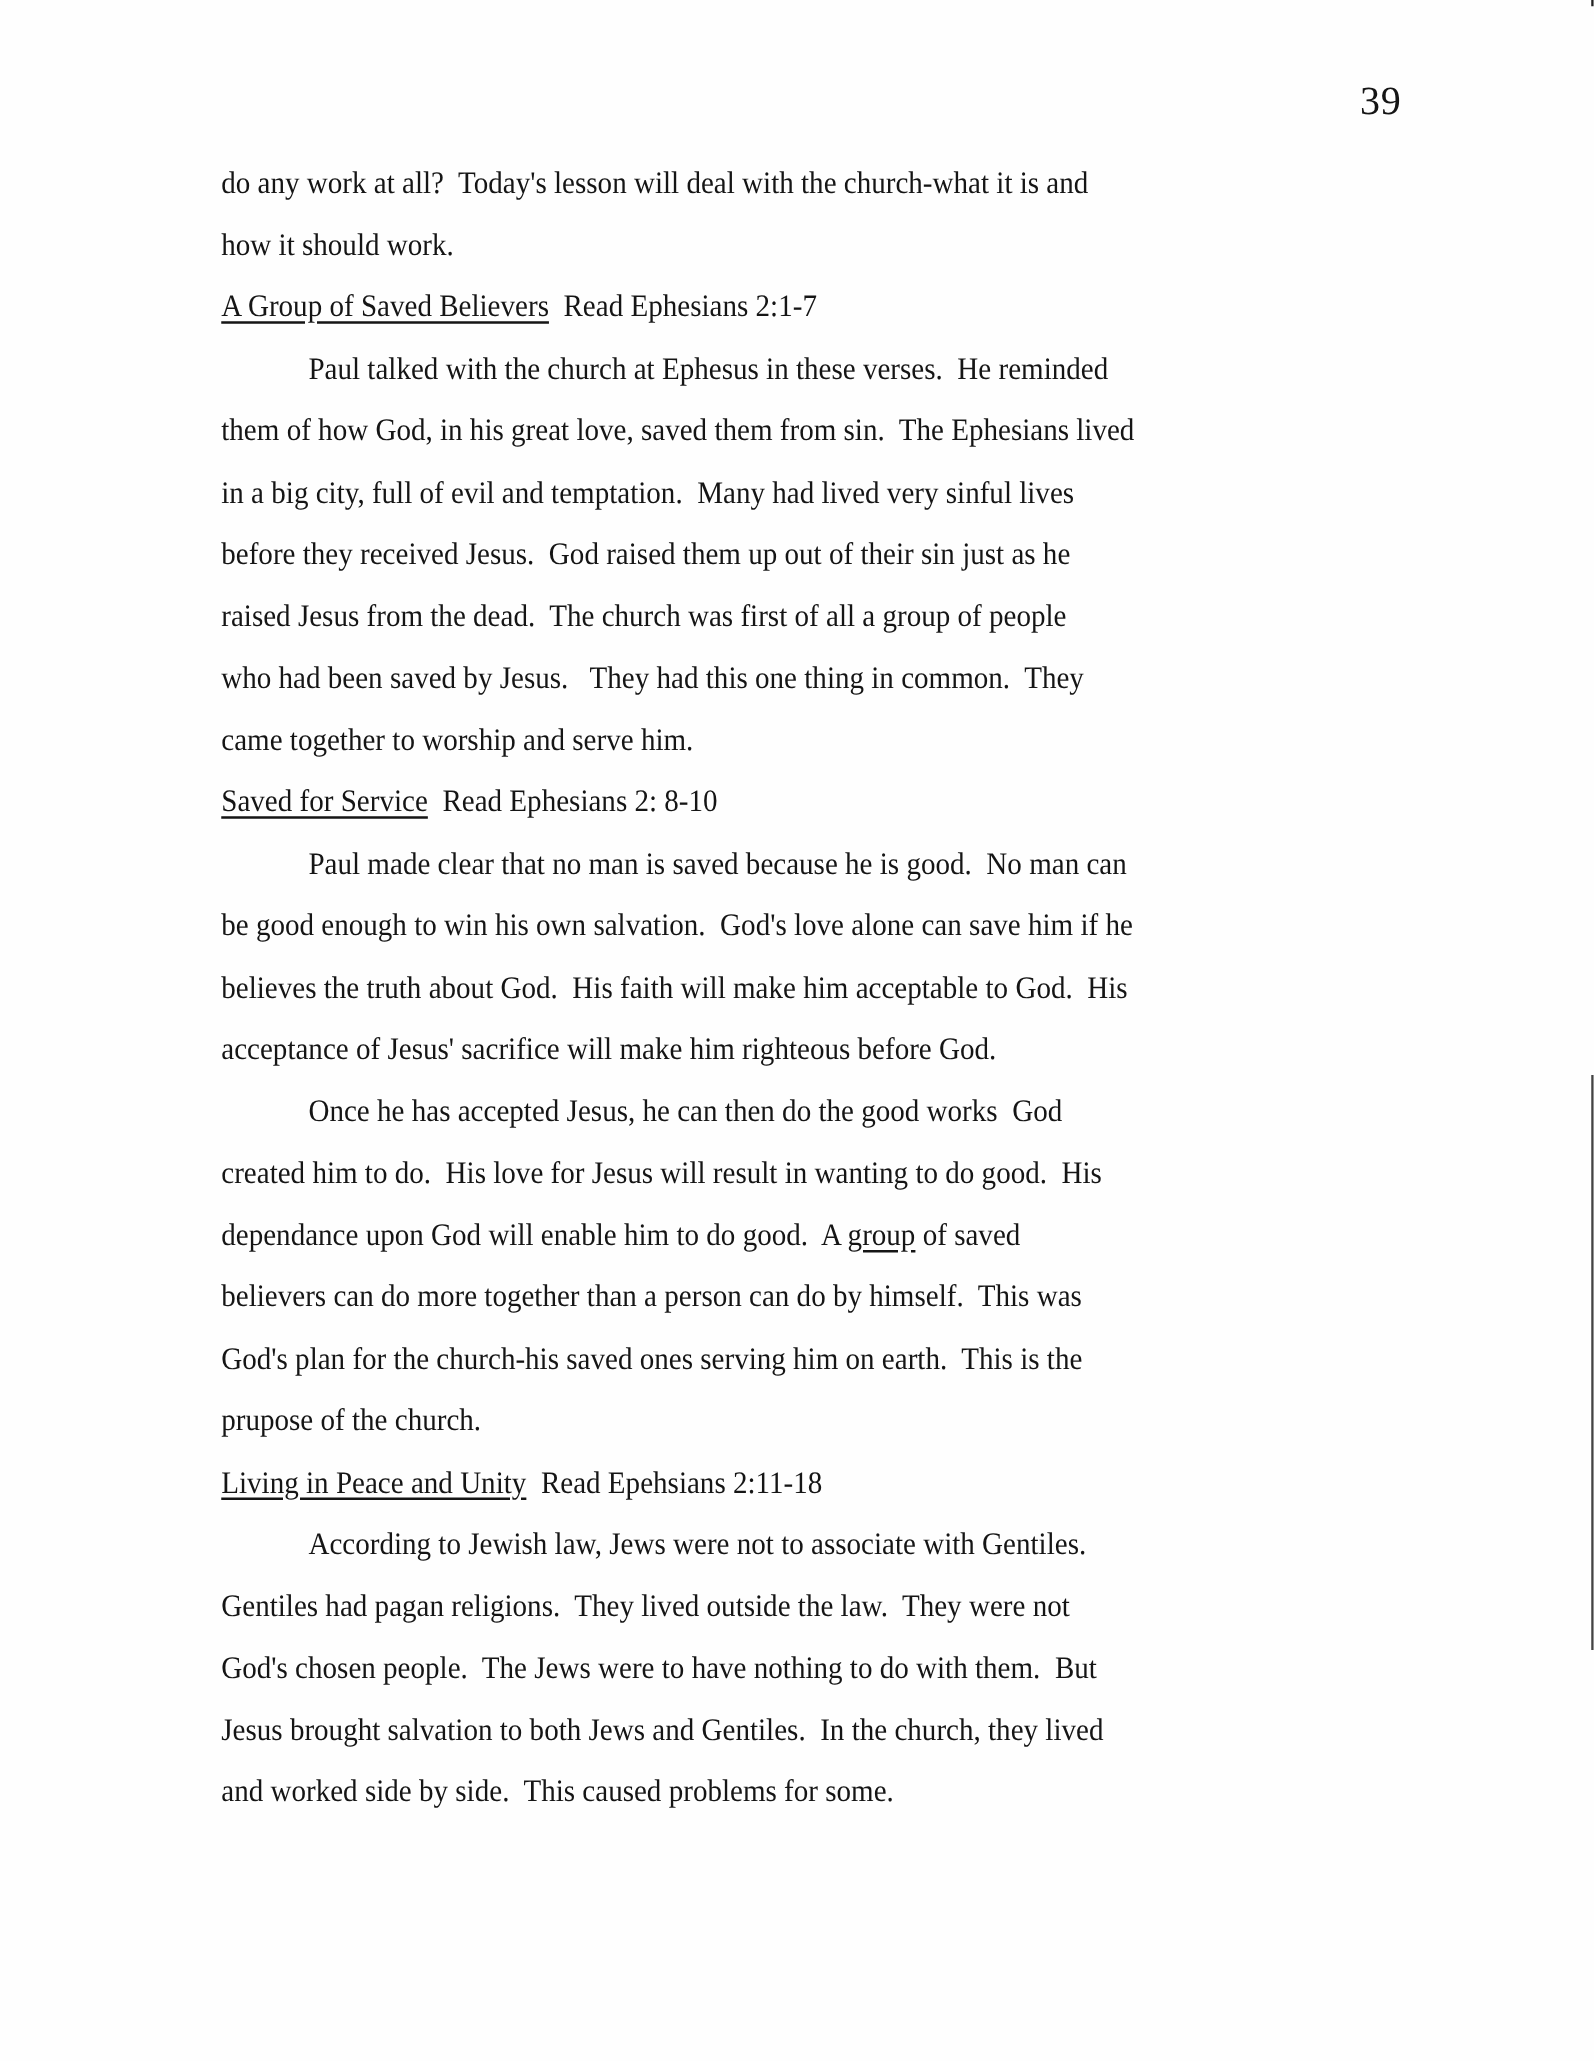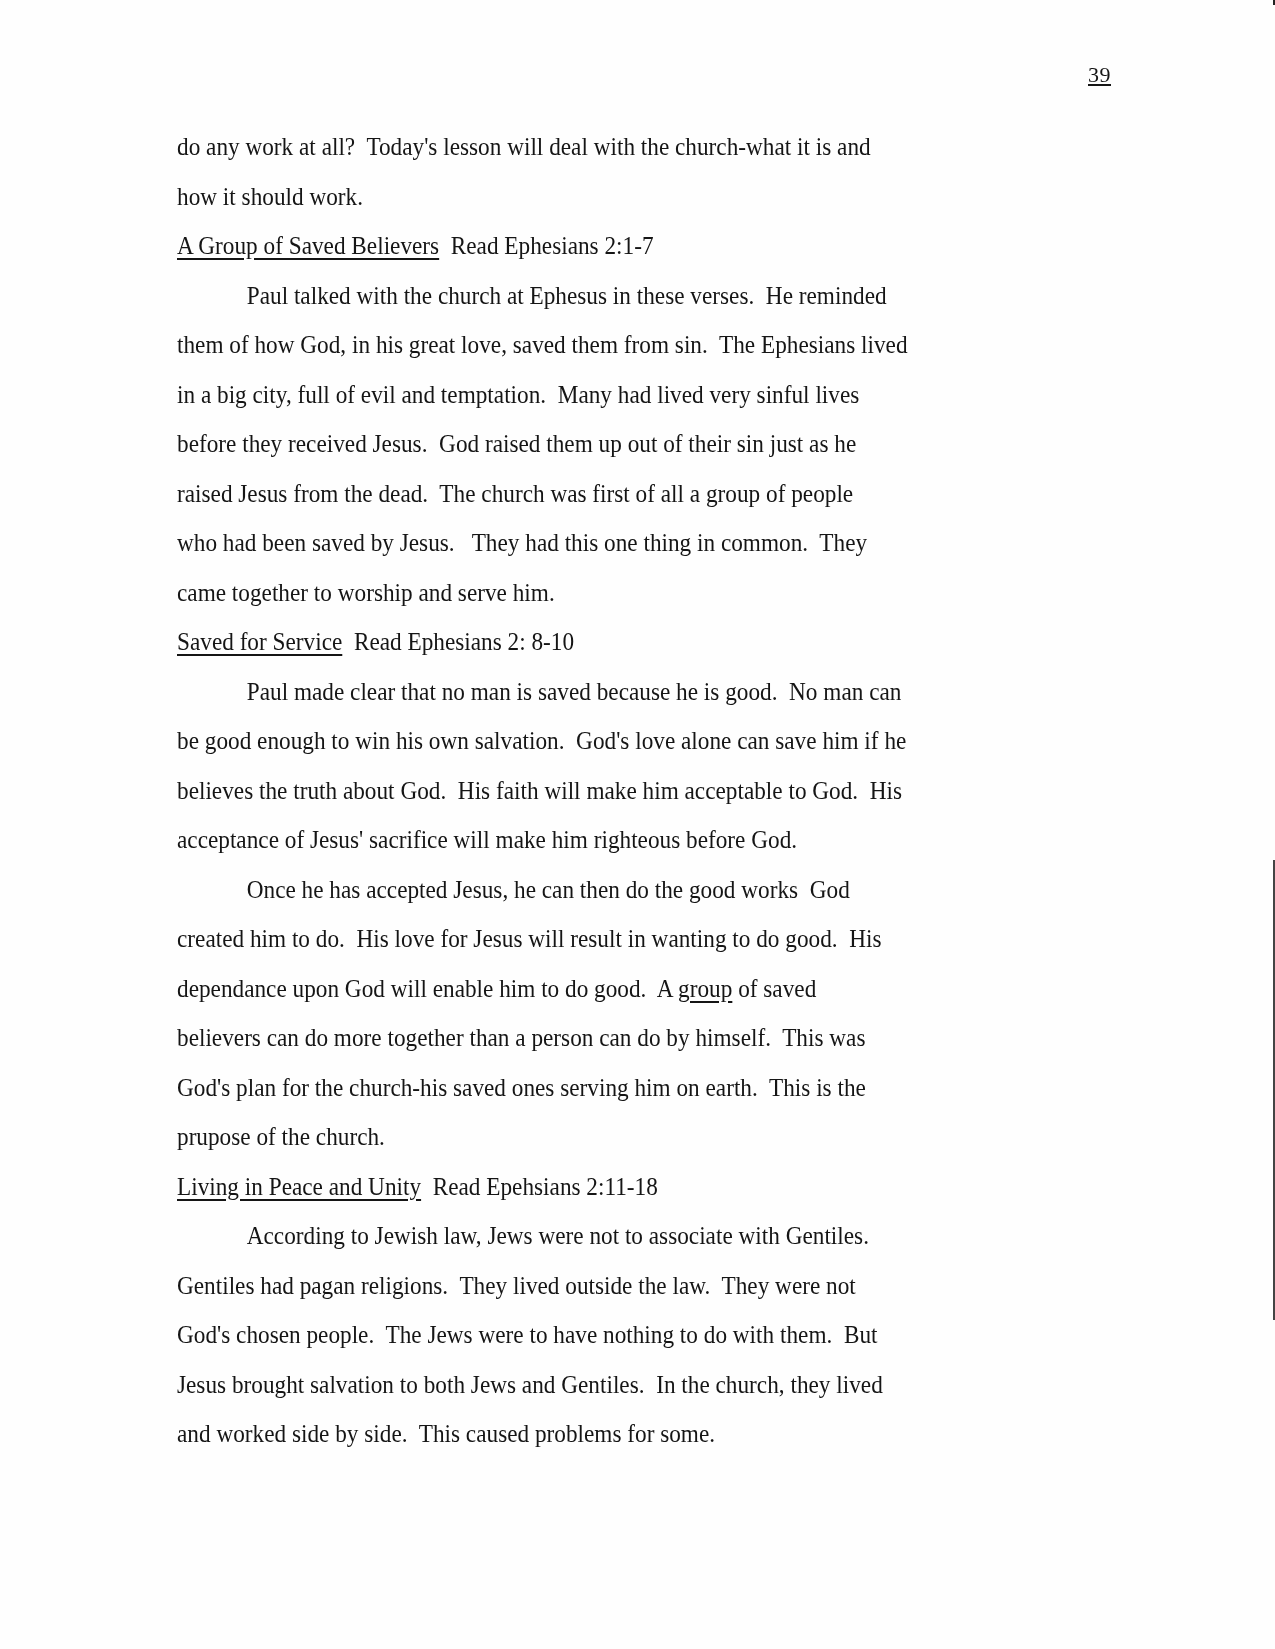--- a/index.html
+++ b/index.html
@@ -5,21 +5,21 @@
   html, body { margin: 0; padding: 0; background: #ffffff; }
   body { width: 1275px; height: 1649px; position: relative; overflow: hidden; }
   .page {
     position: absolute; left: 0; top: 0; width: 1275px; height: 1649px;
     background: #fefefe;
     font-family: "Liberation Serif", "DejaVu Serif", serif;
     color: #151515;
   }
   .page-number {
     position: absolute; left: 1088px; top: 62px;
-    font-size: 22px; letter-spacing: 0.5px; text-decoration: underline;
+    font-size: 32px; letter-spacing: 0.5px;
   }
   .text {
     position: absolute; left: 177px; top: 122px; width: 900px;
     font-size: 25px; line-height: 49.5px;
     transform: scaleX(0.93); transform-origin: 0 0;
   }
   .line { white-space: pre; display: block; }
   .indent { padding-left: 75px; }
   .heading-title { text-decoration: underline; text-underline-offset: 4px; }
   .u { text-decoration: underline; text-underline-offset: 4px; }

